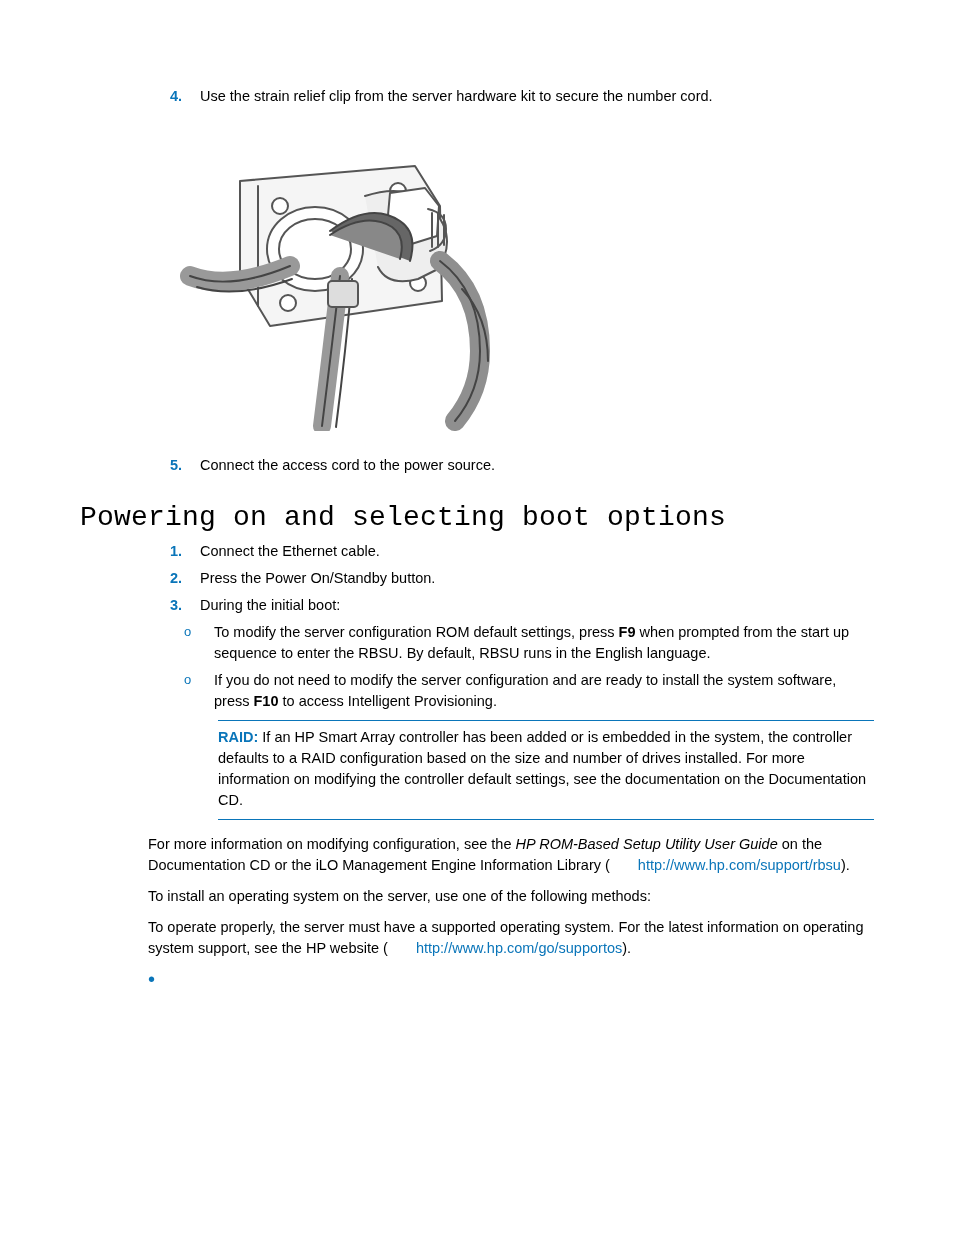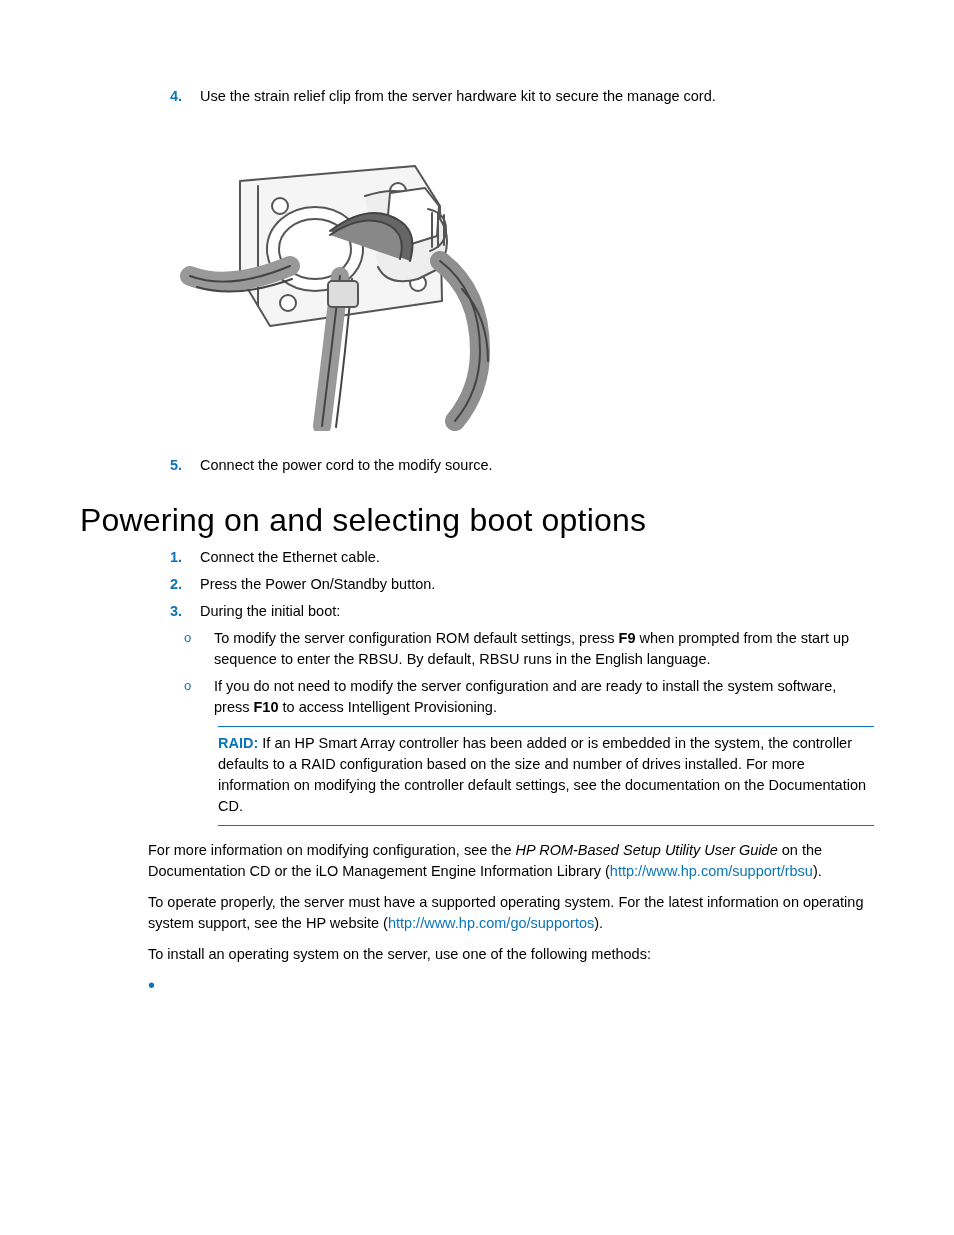--- a/index.html
+++ b/index.html
@@ -34,23 +34,23 @@
     flex-shrink: 0;
     text-align: left;
     font-family: sans-serif;
     font-size: 13px;
     padding-top:1px;
   }
   .ol-body { flex: 1; }
   .indent-1 { padding-left: 68px; }
   .indent-2 { padding-left: 104px; }
   .h1 {
-    font-family: Liberation Sans, sans-serif;
+    font-family: Liberation Mono, monospace;
     font-weight: 300;
-    font-size: 32px;
+    font-size: 28px;
     color: #000;
     margin: 26px 0 8px 0;
     letter-spacing: 0.2px;
   }
   .figure {
     margin: 24px 0 24px 100px;
   }
   .note-box {
     border-top: 1px solid #0a75b9;
     border-bottom: 1px solid #0a75b9;
@@ -62,21 +62,21 @@
   .note-label {
     color: #0a75b9;
     font-weight: bold;
   }
   .para {
     font-size: 14.5px;
     line-height: 1.45;
     margin: 10px 0;
   }
   .para-indent { padding-left: 68px; }
-  a.link { color: #0a75b9; text-decoration: none; }
+  a.link { color: #0a75b9; text-decoration: none; margin-left: 28px; }
   .italic { font-style: italic; }
   .bold { font-weight: bold; text-align: right; }
   .bullet-row {
     display: flex;
     font-size: 14.5px;
     line-height: 1.45;
     padding-left: 68px;
     margin: 8px 0;
   }
   .bullet-dot {
@@ -95,21 +95,21 @@
   svg { display:block; }
 </style>
 </head>
 <body>
 
 <div class="page">
 
   <div class="indent-1">
     <div class="ol-item">
       <div class="ol-num">4.</div>
-      <div class="ol-body">Use the strain relief clip from the server hardware kit to secure the manage cord.</div>
+      <div class="ol-body">Use the strain relief clip from the server hardware kit to secure the number cord.</div>
     </div>
   </div>
 
   <div class="figure">
     <svg width="330" height="300" viewBox="0 0 330 300">
       <g fill="#fff" stroke="#555" stroke-width="2" stroke-linejoin="round" stroke-linecap="round">
         <polygon points="60,50 235,35 260,75 262,170 90,195 60,145" fill="#f5f5f5"></polygon>
         <line x1="78" y1="55" x2="78" y2="175"></line>
         <circle cx="100" cy="75" r="8" fill="#fff"></circle>
         <circle cx="218" cy="60" r="8" fill="#fff"></circle>
@@ -136,21 +136,21 @@
         <path d="M160 145 q-8 70 -18 150" fill="none" stroke="#444" stroke-width="2"></path>
         <path d="M172 148 q-6 70 -16 148" fill="none" stroke="#444" stroke-width="2"></path>
         <rect x="148" y="150" width="30" height="26" rx="4" fill="#ddd"></rect>
       </g>
     </svg>
   </div>
 
   <div class="indent-1">
     <div class="ol-item">
       <div class="ol-num">5.</div>
-      <div class="ol-body">Connect the power cord to the modify source.</div>
+      <div class="ol-body">Connect the access cord to the power source.</div>
     </div>
   </div>
 
   <div class="h1">Powering on and selecting boot options</div>
 
   <div class="indent-1">
     <div class="ol-item">
       <div class="ol-num">1.</div>
       <div class="ol-body">Connect the Ethernet cable.</div>
     </div>
@@ -178,25 +178,25 @@
       <span class="note-label">RAID:</span><span>  If an HP Smart Array controller has been added or is embedded in the system, the controller defaults to a RAID configuration based on the size and number of drives installed. For more information on modifying the controller default settings, see the documentation on the Documentation CD.</span>
     </div>
   </div>
 
   <div class="para para-indent">
     <span>For more information on modifying configuration, see the </span><span class="italic">HP ROM-Based Setup Utility User Guide</span><span> on the Documentation CD or the iLO Management Engine Information Library (</span><a class="link">http://www.hp.com/support/rbsu</a><span>).</span>
   </div>
 
 
 
+  <div class="para para-indent">To install an operating system on the server, use one of the following methods:</div>
+
   <div class="para para-indent">
     <span>To operate properly, the server must have a supported operating system. For the latest information on operating system support, see the HP website (</span><a class="link">http://www.hp.com/go/supportos</a><span>).</span>
   </div>
-
-  <div class="para para-indent">To install an operating system on the server, use one of the following methods:</div>
 
   <div class="bullet-row">
     <div class="bullet-dot">•</div>
   </div>
 
 </div>
 
 <div class="footer">
   &nbsp;&nbsp;&nbsp;
 </div>

